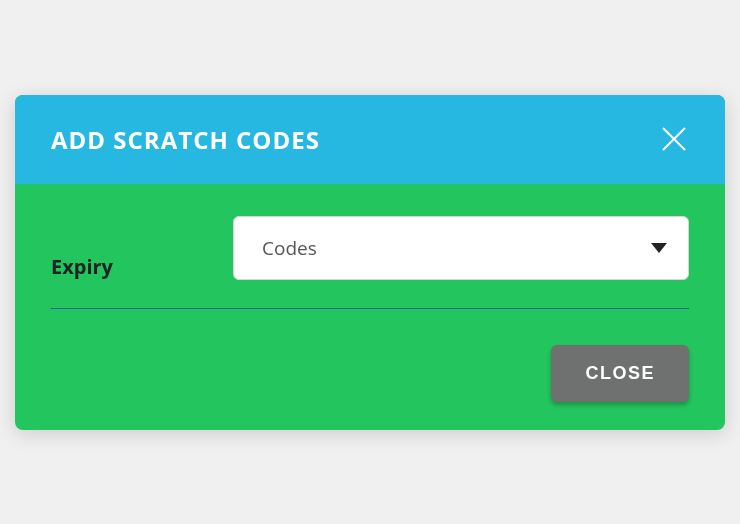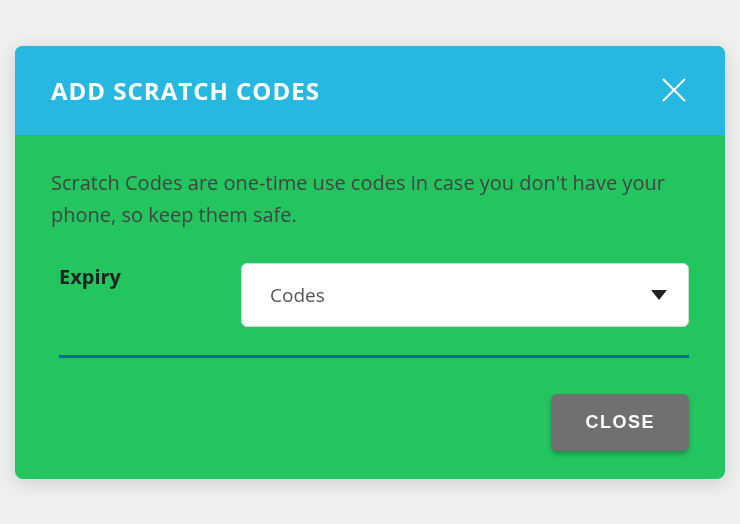--- a/index.html
+++ b/index.html
@@ -54,25 +54,24 @@
       padding: 32px 36px 8px 36px;
     }
     .description {
       color: #444444;
       font-size: 20px;
       line-height: 1.6;
       margin-bottom: 32px;
     }
     .form-row {
       display: flex;
-      align-items: flex-start;
+      align-items: flex-end;
       gap: 32px;
       padding-bottom: 28px;
-      border-bottom: 3px solid #0369a1;
-      margin-left: 8px;
+      border-bottom: 1px solid #0369a1;
     }
     .form-label {
       width: 150px;
       color: #222222;
       font-size: 20px;
       font-weight: 700;
     }
     .select-wrap {
       flex: 1;
       position: relative;
@@ -134,21 +133,20 @@
     <h2 class="modal-title">ADD SCRATCH CODES</h2>
     <div class="close-icon">
       <svg width="28" height="28" viewBox="0 0 28 28" fill="none">
         <line x1="3" y1="3" x2="25" y2="25"></line>
         <line x1="25" y1="3" x2="3" y2="25"></line>
       </svg>
     </div>
   </div>
 
   <div class="modal-body">
-    <p class="description">Scratch Codes are one-time use codes in case you don't have your phone, so keep them safe.</p>
 
     <div class="form-row">
       <div class="form-label">Expiry</div>
       <div class="select-wrap">
         <div class="select">
           <span>Codes</span>
         </div>
         <div class="chevron">
           <svg width="16" height="10" viewBox="0 0 16 10">
             <polygon points="0,0 16,0 8,10" fill="#222222"></polygon>

